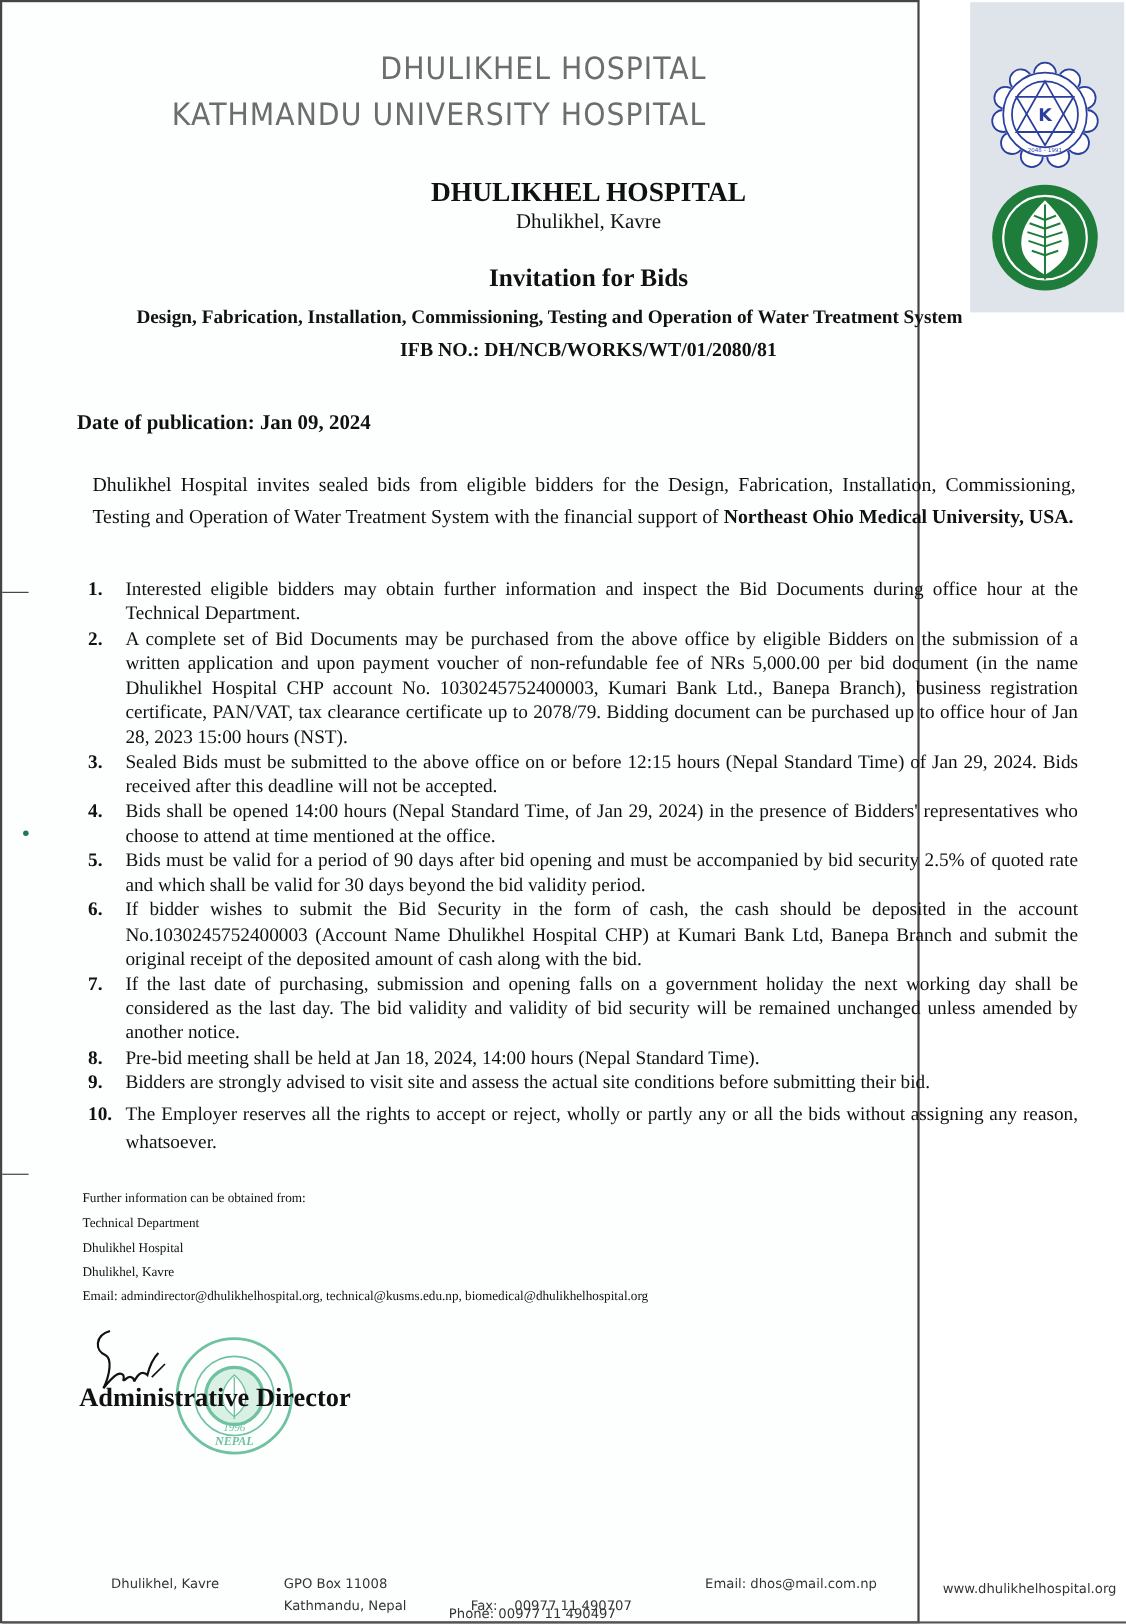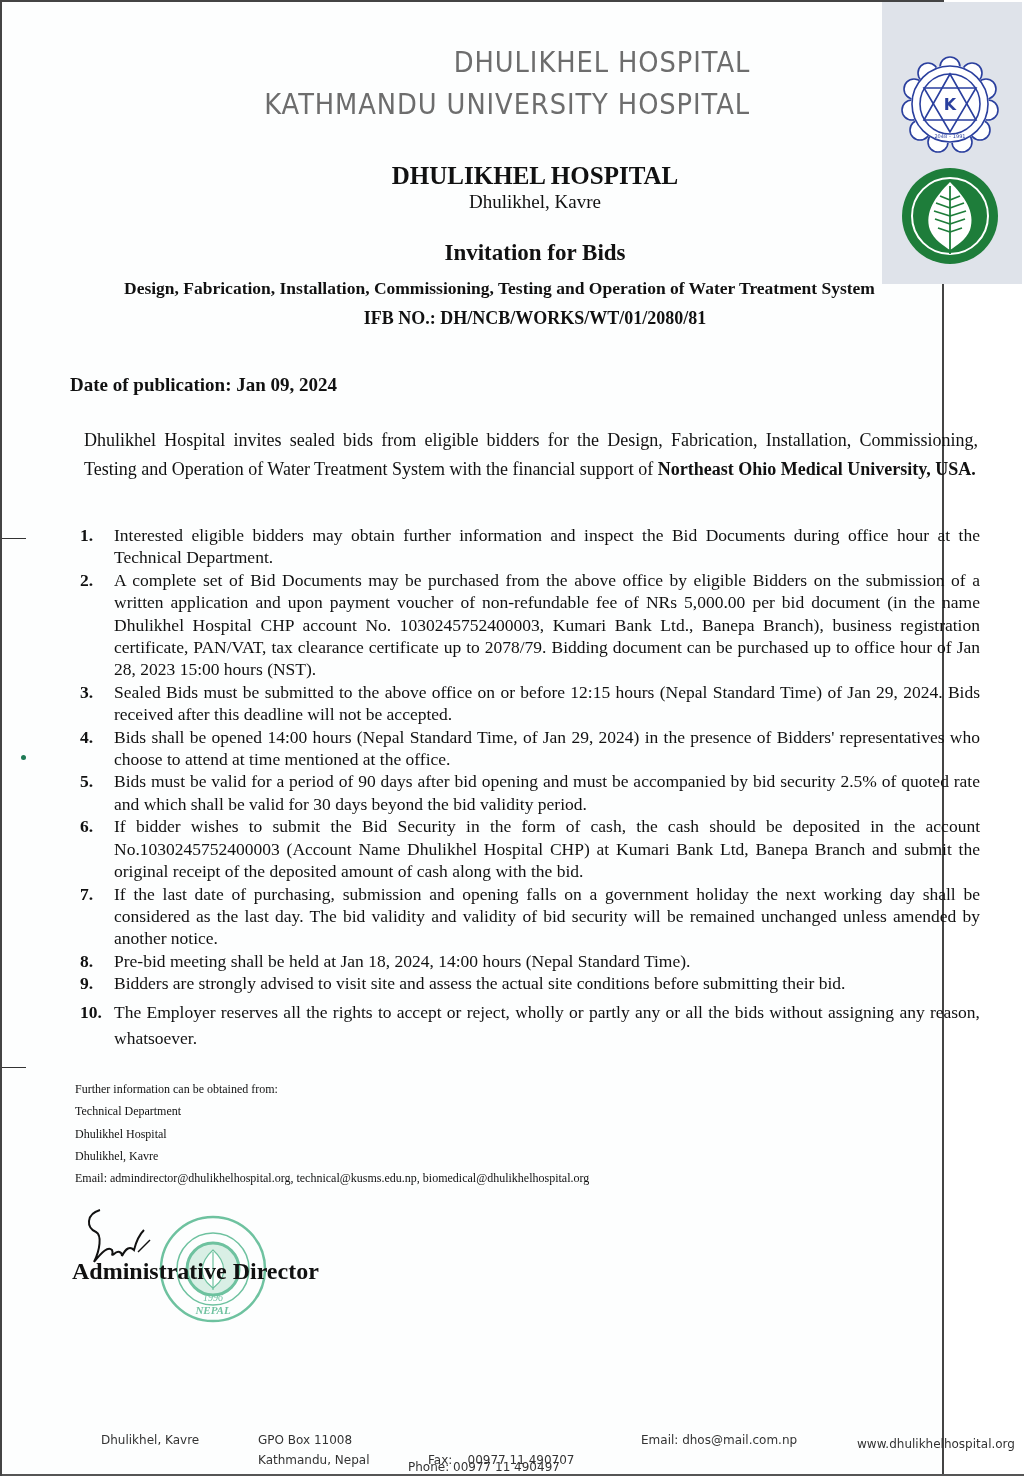--- a/index.html
+++ b/index.html
@@ -1,19 +1,19 @@
 <!DOCTYPE html>
 <html><head>
 <meta charset="utf-8">
 <style>
   * { box-sizing: border-box; margin: 0; padding: 0; }
   html, body { width: 1024px; height: 1476px; background: #ffffff; overflow: hidden; }
   body { position: relative; font-family: "Liberation Serif", serif; color: #111; }
   .page {
-    position: absolute; left: 0; top: 0; width: 944px; height: 1476px;
+    position: absolute; left: 0; top: 0; width: 836px; height: 1476px;
     border: 2px solid #444; background: #fdfefe;
   }
   .sidebar-band {
     position: absolute; left: 880px; top: 0; width: 140px; height: 282px;
     background: #dfe3ea;
   }
   .hdr-line {
     position: absolute; right: 192px; font-family: "DejaVu Sans", sans-serif;
     color: #6d6d6d; font-weight: normal; letter-spacing: 1px; white-space: nowrap;
     transform-origin: right center;

